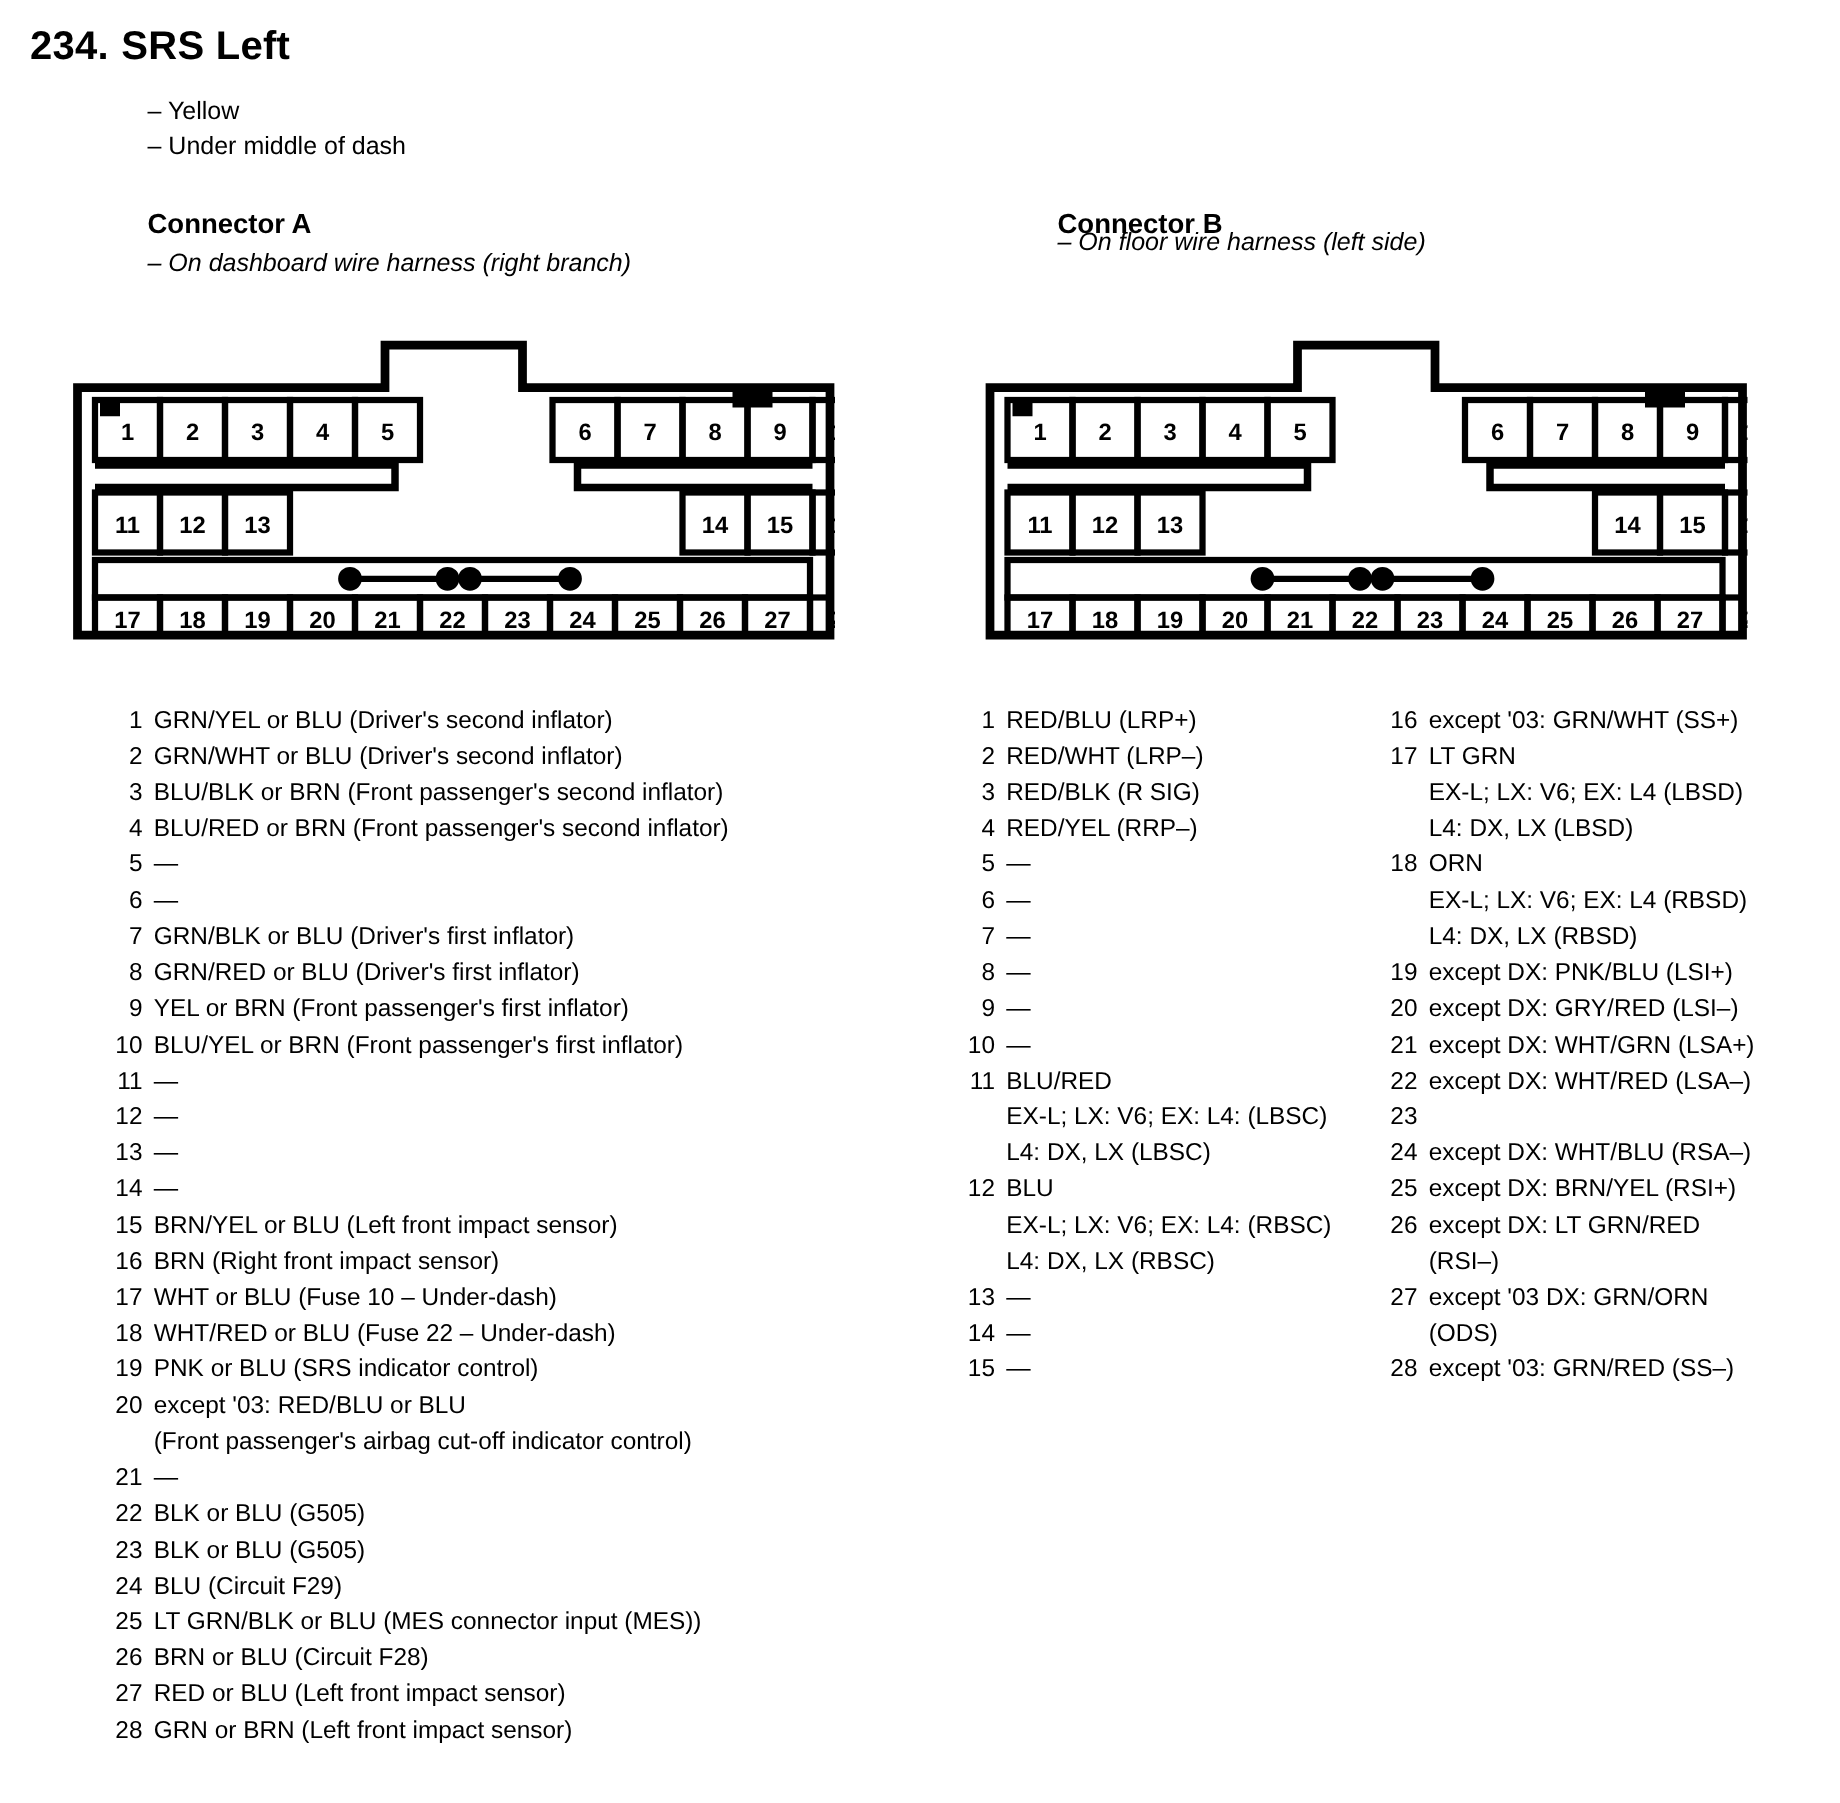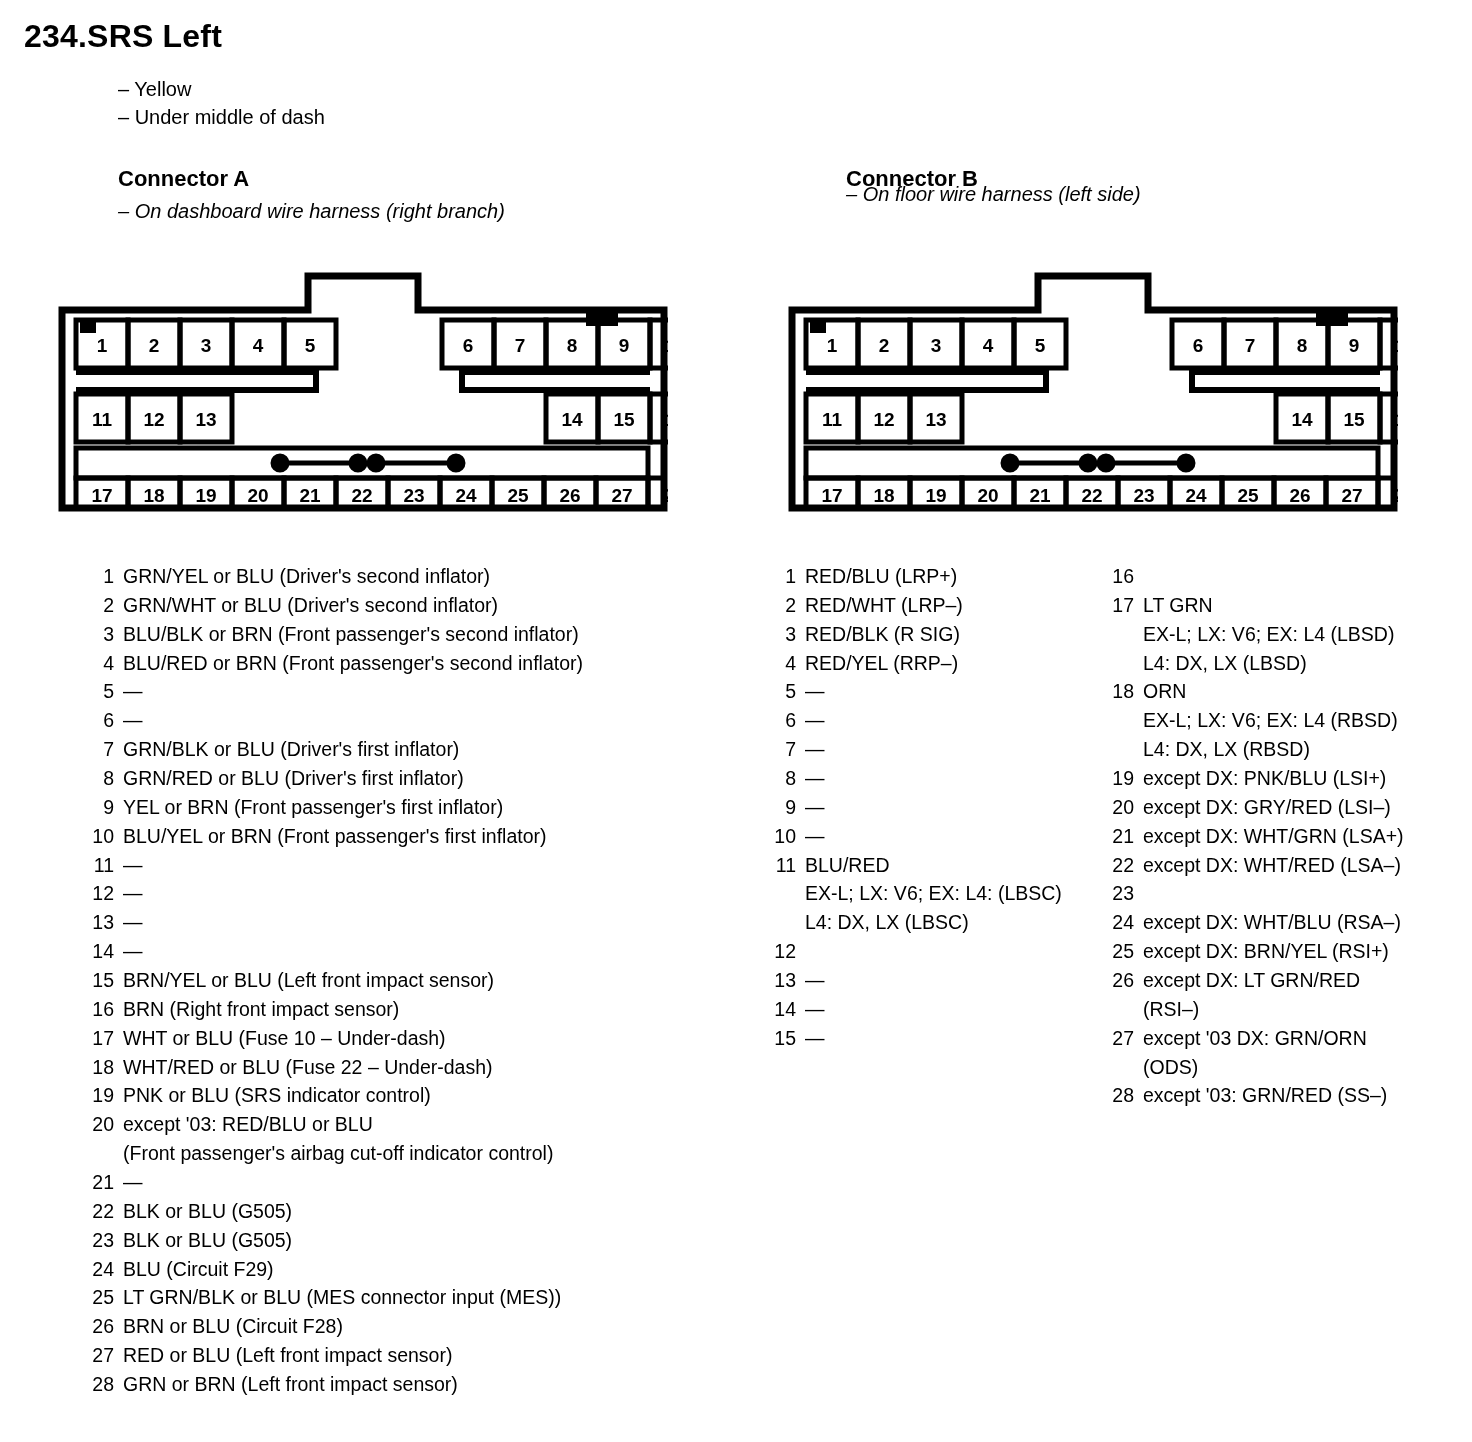--- a/index.html
+++ b/index.html
@@ -23,21 +23,21 @@
 
   
   .title {
     position: absolute;
     left: 24px;
     top: 18px;
     font-size: 32px;
     font-weight: bold;
     letter-spacing: 0.2px;
   }
-  .title .num { }
+  .title .num { margin-right: 10px; }
 
   .subline {
     position: absolute;
     left: 118px;
     font-size: 20px;
   }
   .subline.s1 { top: 78px; }
   .subline.s2 { top: 106px; }
 
   
@@ -462,38 +462,42 @@
         <div class="d">—</div>
       </div>
     <div class="row">
         <div class="n">11</div>
         <div class="d">BLU/RED
 EX-L; LX: V6; EX: L4: (LBSC)
 L4: DX, LX (LBSC)</div>
       </div>
     <div class="row">
         <div class="n">12</div>
+        <div class="d">BLU
+EX-L; LX: V6; EX: L4: (RBSC)
+L4: DX, LX (RBSC)</div>
       </div>
     <div class="row">
         <div class="n">13</div>
         <div class="d">—</div>
       </div>
     <div class="row">
         <div class="n">14</div>
         <div class="d">—</div>
       </div>
     <div class="row">
         <div class="n">15</div>
         <div class="d">—</div>
       </div>
   </div>
 
   <div class="pinlist list-b2">
     <div class="row">
         <div class="n">16</div>
+        <div class="d">except '03: GRN/WHT (SS+)</div>
       </div>
     <div class="row">
         <div class="n">17</div>
         <div class="d">LT GRN
 EX-L; LX: V6; EX: L4 (LBSD)
 L4: DX, LX (LBSD)</div>
       </div>
     <div class="row">
         <div class="n">18</div>
         <div class="d">ORN

